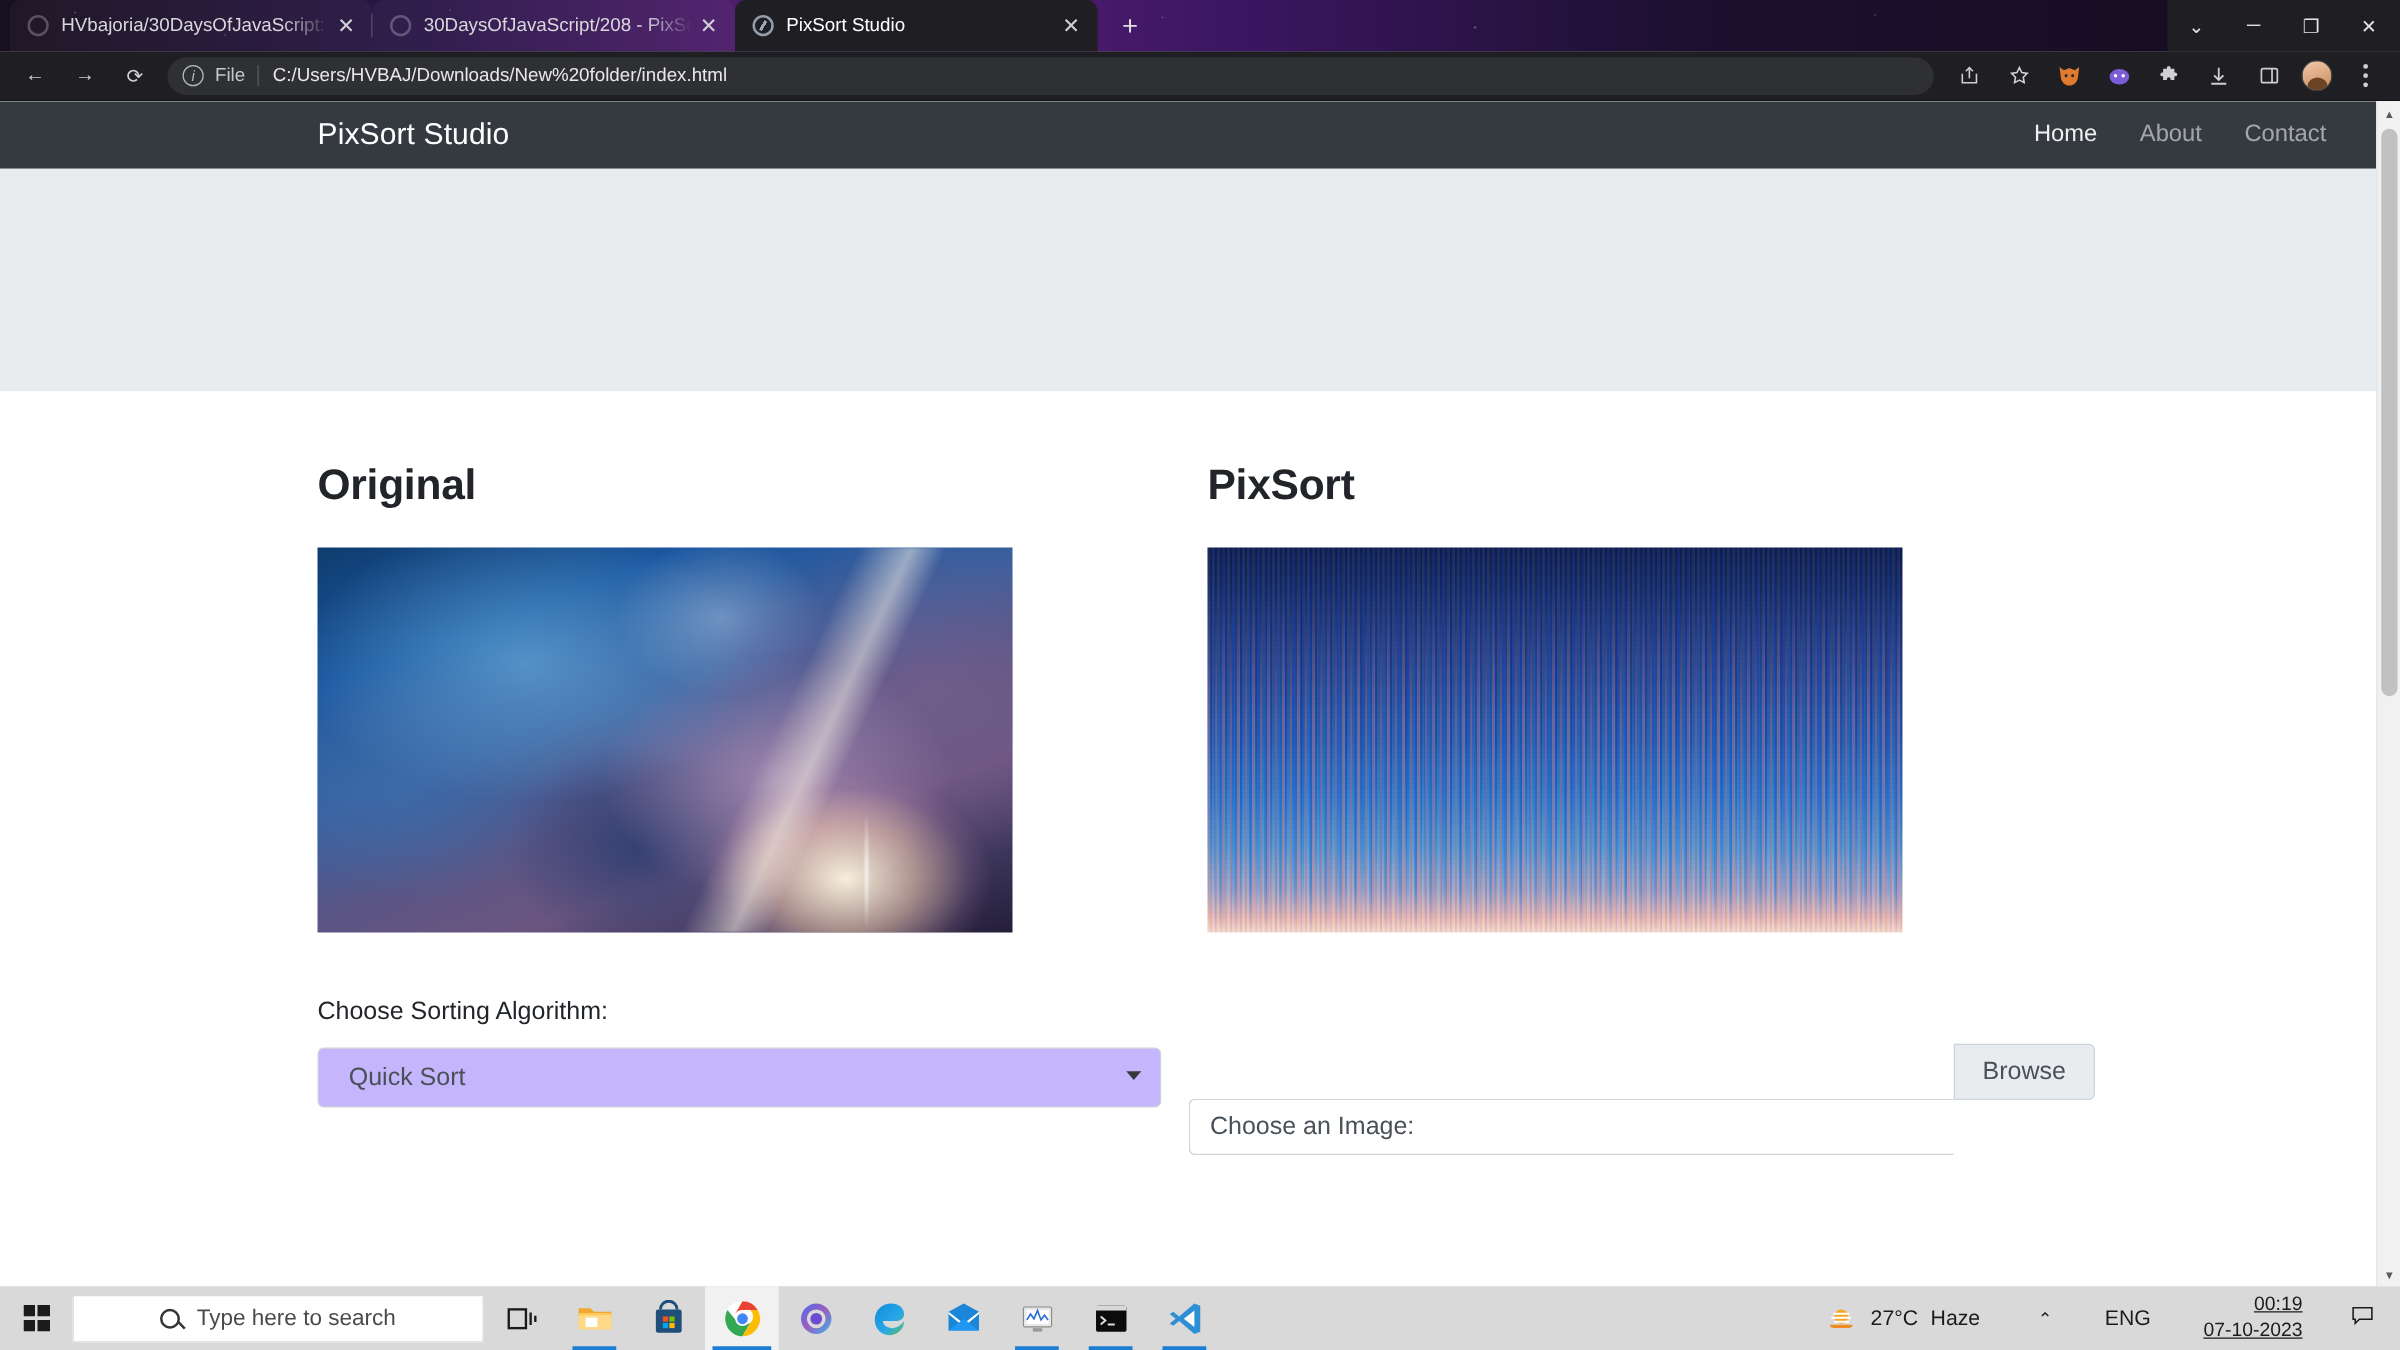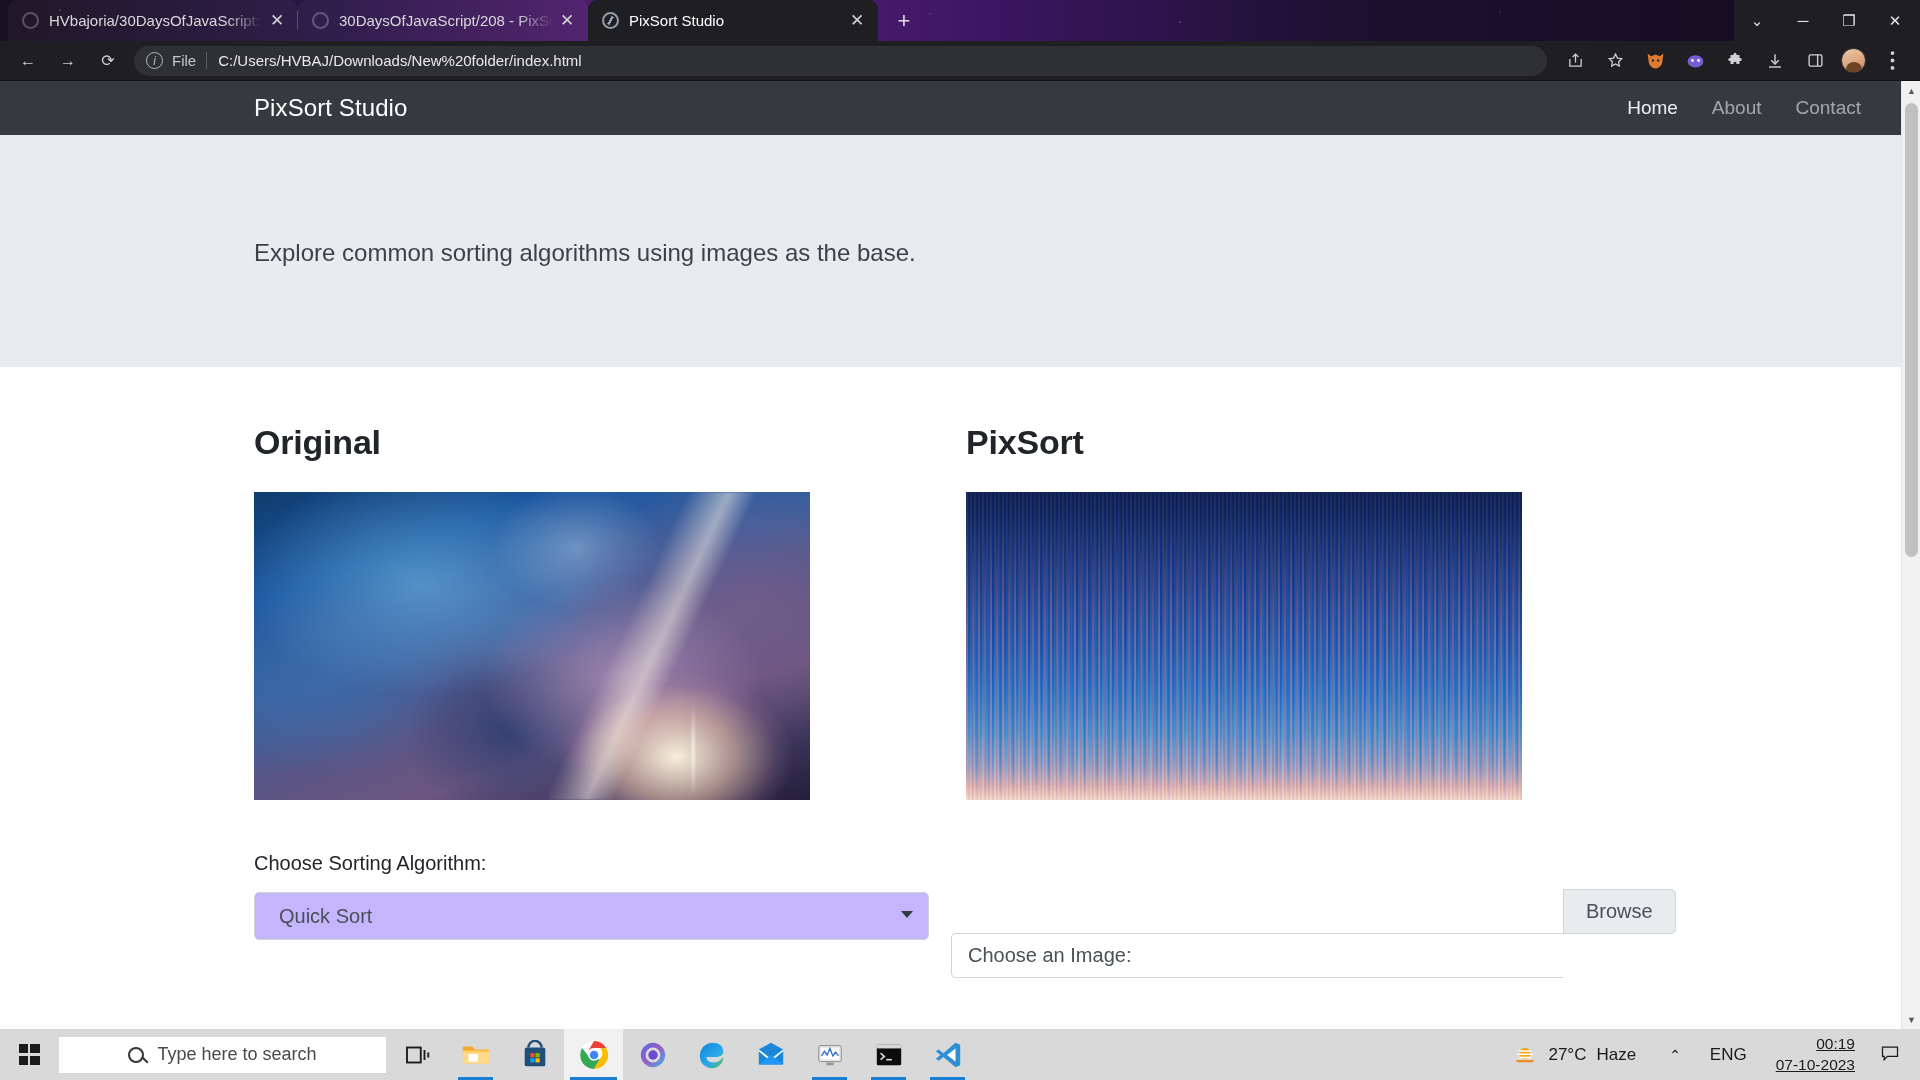--- a/index.html
+++ b/index.html
@@ -285,21 +285,21 @@
     position: relative;
   }
   .tb-app.open::after {
     content: ""; position: absolute; bottom: 0; left: 12px; right: 12px; height: 3px; background: #1a7fd4;
   }
   .tb-app.active { background: #f1f1f1; }
   .tb-app.active::after { left: 6px; right: 6px; }
   .ico { width: 30px; height: 30px; display: block; }
   .tray {
     margin-left: auto; display: flex; align-items: center; height: 51px;
-    padding-right: 6px; gap: 3px;
+    padding-right: 6px; gap: 16px;
   }
   .tray-weather {
     display: flex; align-items: center; gap: 10px; padding: 0 16px 0 10px;
     font-size: 17px; color: #1b1b1b;
   }
   .tray-chev { padding: 0 14px; font-size: 14px; color: #1b1b1b; }
   .tray-lang { padding: 0 12px; font-size: 17px; color: #1b1b1b; }
   .tray-clock {
     text-align: right; line-height: 1.35; font-size: 15.5px; color: #1b1b1b;
     padding: 0 14px;
@@ -417,21 +417,20 @@
     <div class="sitenav">
       <div class="brand">PixSort Studio</div>
       <div class="navlinks">
         <a href="#" class="active">Home</a>
         <a href="#">About</a>
         <a href="#">Contact</a>
       </div>
     </div>
 
     <div class="hero">
-      <p>Explore common sorting algorithms using images as the base.</p>
     </div>
 
     <div class="compare">
       <div class="panel">
         <h2>Original</h2>
         <div class="imgbox img-original"></div>
       </div>
       <div class="panel">
         <h2>PixSort</h2>
         <div class="imgbox img-sorted"></div>

